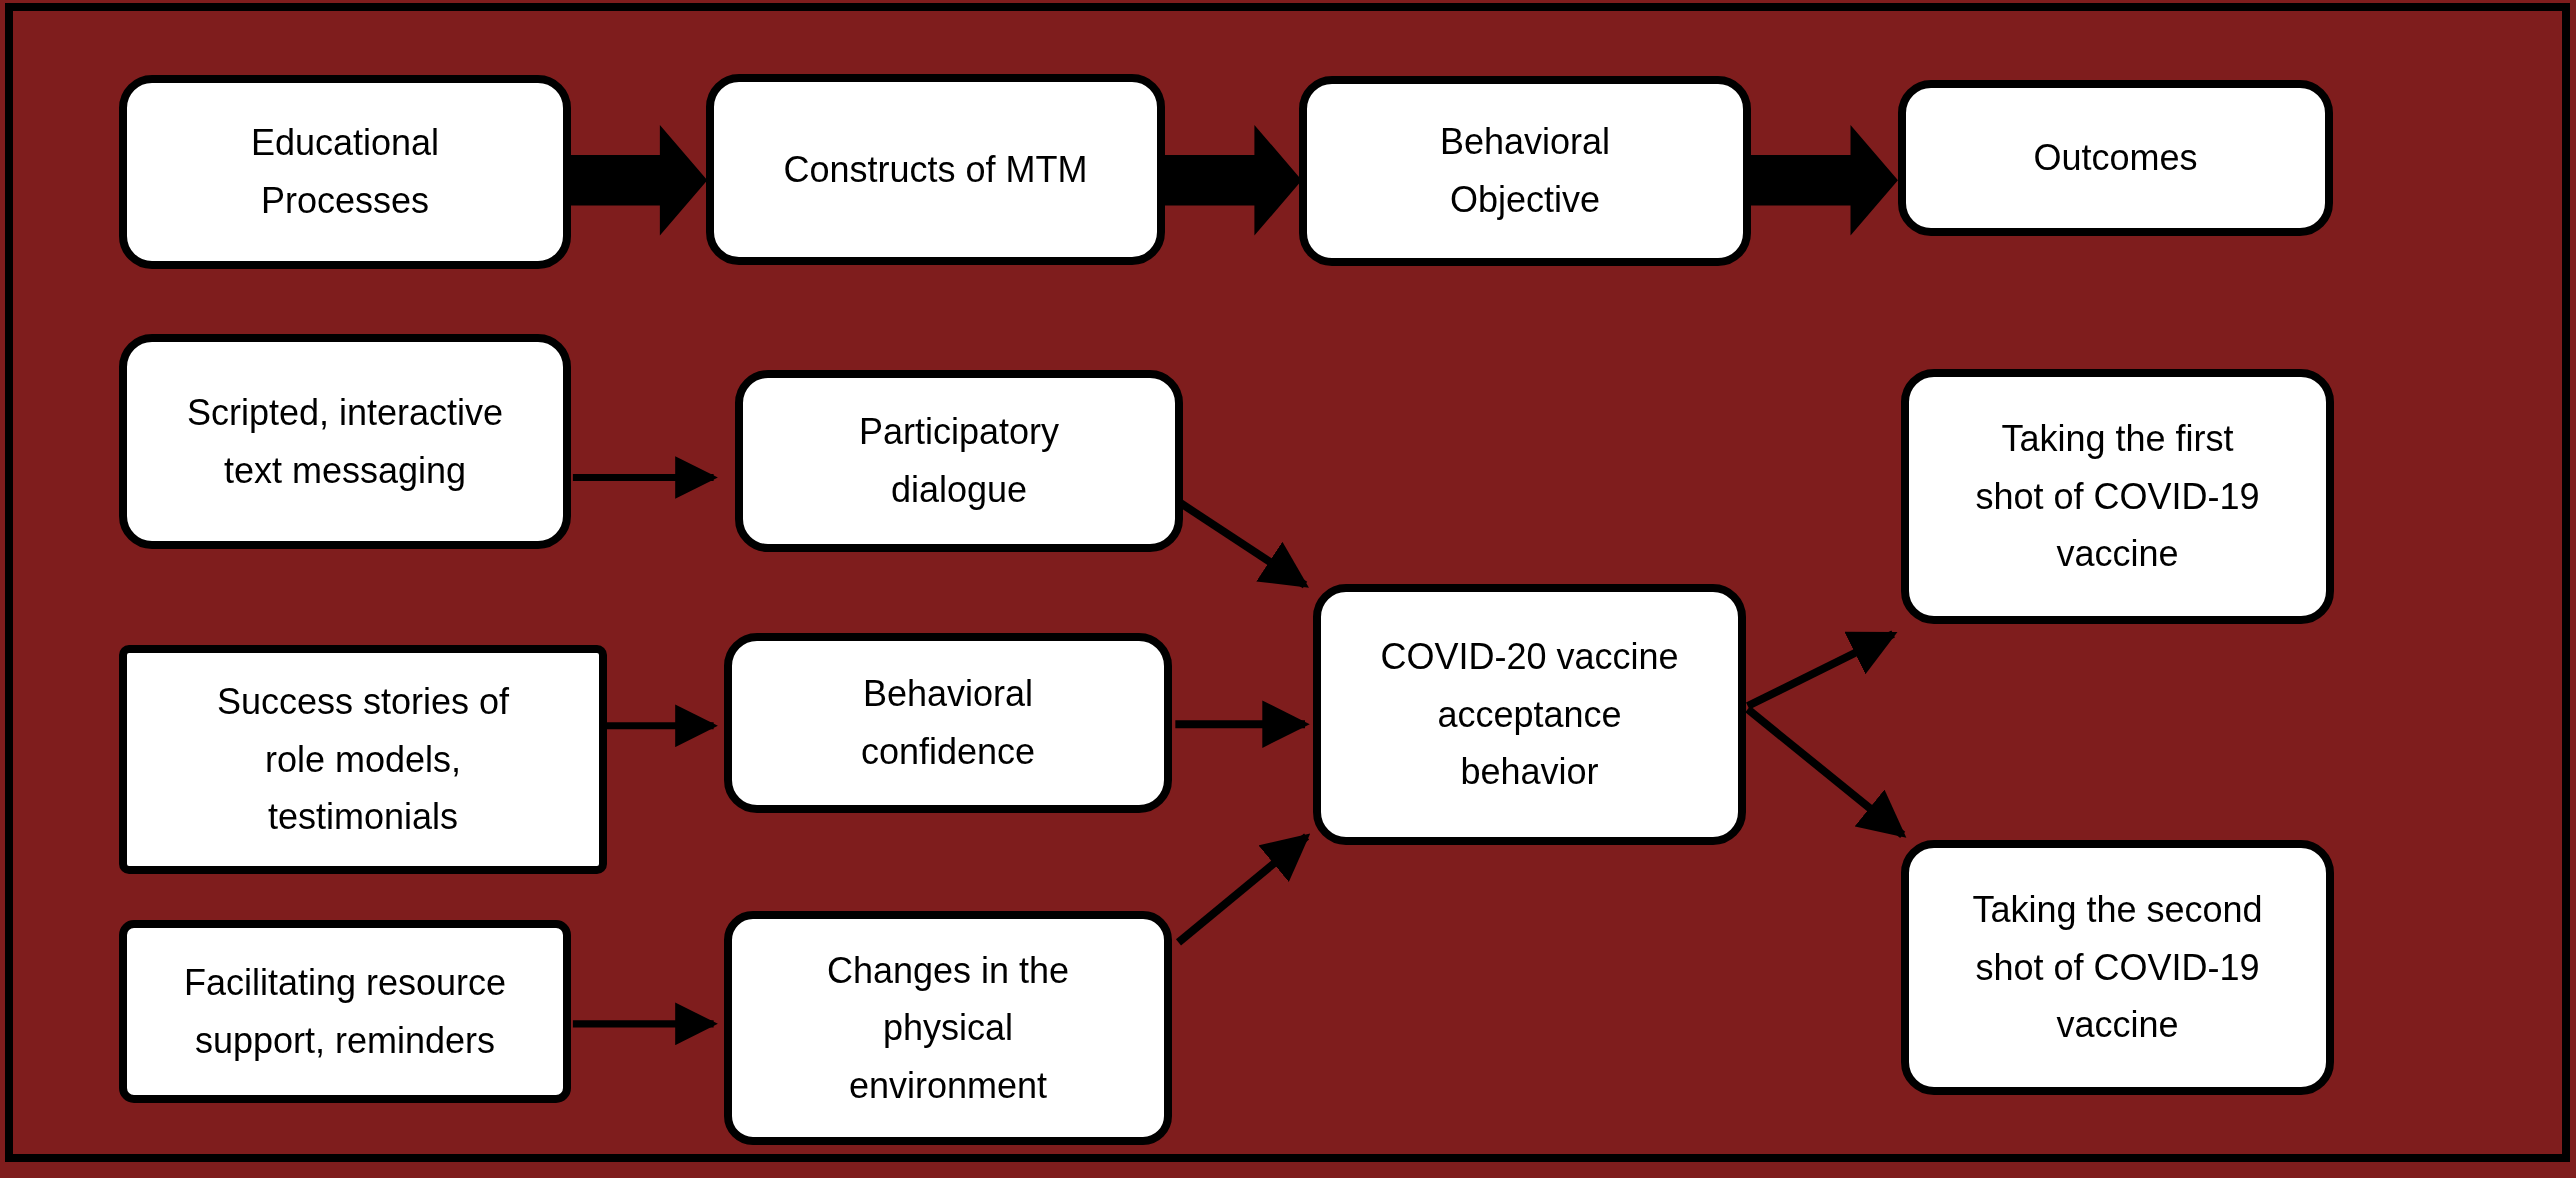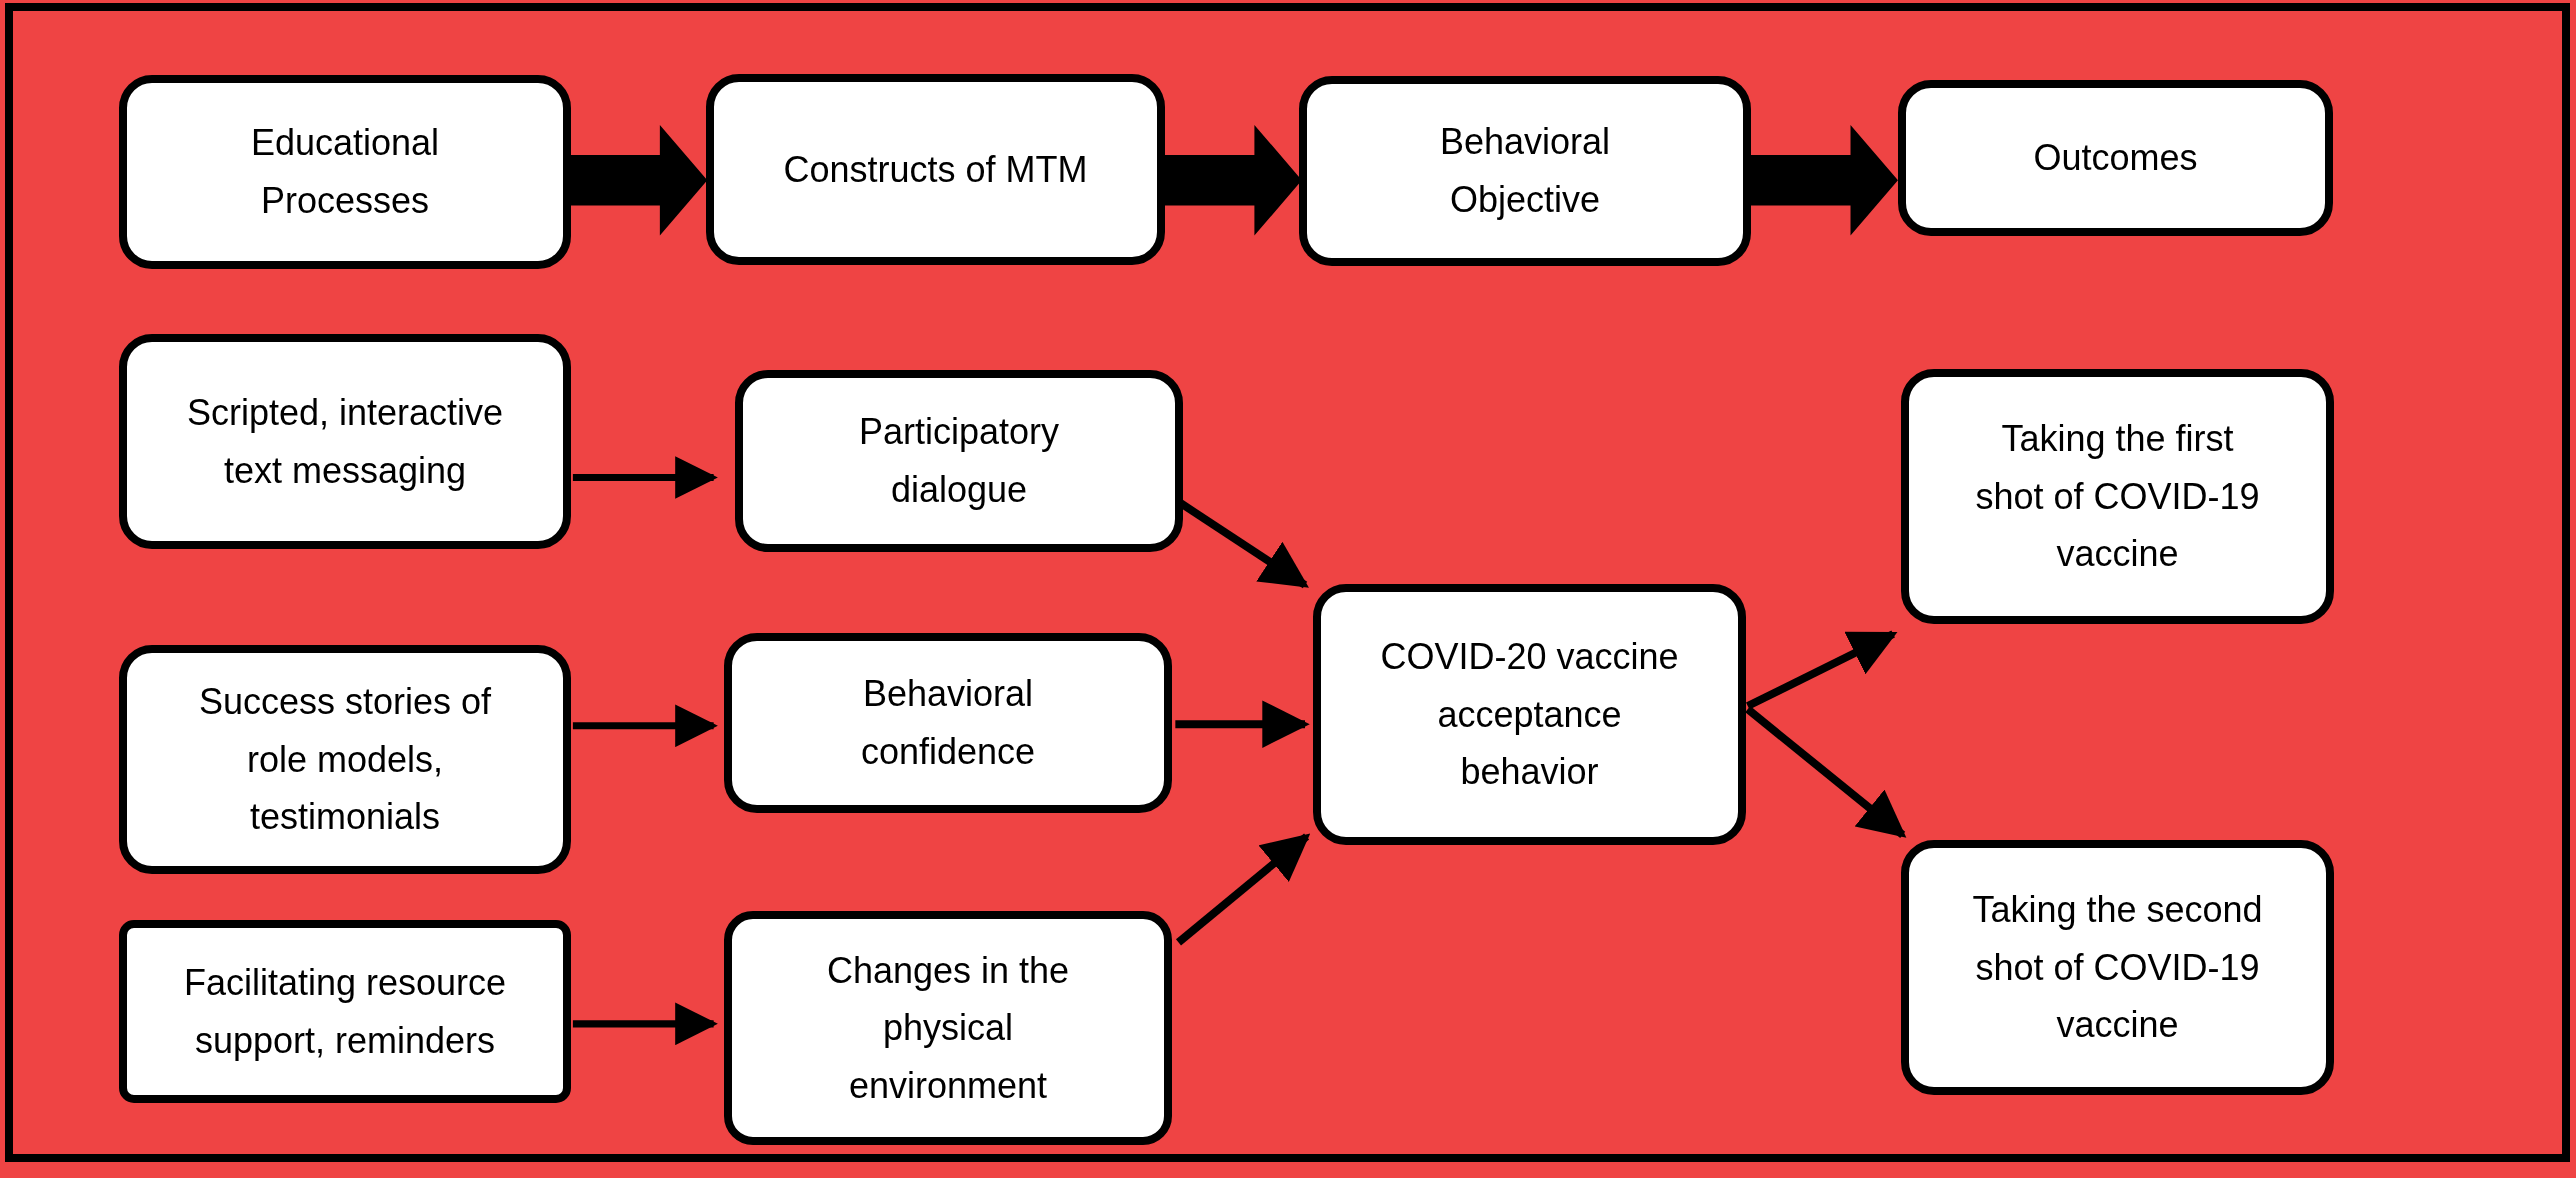--- a/index.html
+++ b/index.html
@@ -4,21 +4,21 @@
 <style>
   html, body {
     margin: 0;
     padding: 0;
     background: #ffffff;
   }
   .figure {
     position: relative;
     width: 2576px;
     height: 1178px;
-    background: #ef4444;
+    background: #7f1d1d;
     font-family: "Liberation Sans", sans-serif;
     overflow: hidden;
   }
   .frame {
     position: absolute;
     left: 4.7px;
     top: 3.2px;
     right: 6.3px;
     bottom: 16px;
     border: 8.7px solid #000;
@@ -47,21 +47,21 @@
     white-space: pre-line;
     padding: 0 14.2px;
   }
   
   .n-edu   { left: 119px;  top: 75px;   width: 452px; height: 194px; }
   .n-mtm   { left: 706px;  top: 74px;   width: 459px; height: 191px; }
   .n-beh   { left: 1299px; top: 76px;   width: 452px; height: 190px; }
   .n-out   { left: 1898px; top: 80px;  width: 435px; height: 156px; }
   
   .n-scr   { left: 119px;  top: 334px;  width: 452px; height: 215px; }
-  .n-suc   { left: 119px;  top: 645px;  width: 452px; height: 229px; }
+  .n-suc   { left: 119px;  top: 645px;  width: 488px; height: 229px; border-radius: 10px; }
   .n-fac   { left: 119px;  top: 920px; width: 452px; height: 183px; border-radius: 15px; }
   
   .n-par   { left: 724px;  top: 370px;  width: 448px; height: 182px; margin-left: 11px; }
   .n-con   { left: 724px;  top: 633px;  width: 448px; height: 180px; }
   .n-chg   { left: 724px;  top: 911px; width: 448px; height: 234px; border-radius: 29px; }
   
   .n-acc   { left: 1313px; top: 584px;  width: 433px; height: 261px; }
   
   .n-sh1   { left: 1901px; top: 369px;  width: 433px; height: 255px; }
   .n-sh2   { left: 1901px; top: 840px; width: 433px; height: 255px; }

